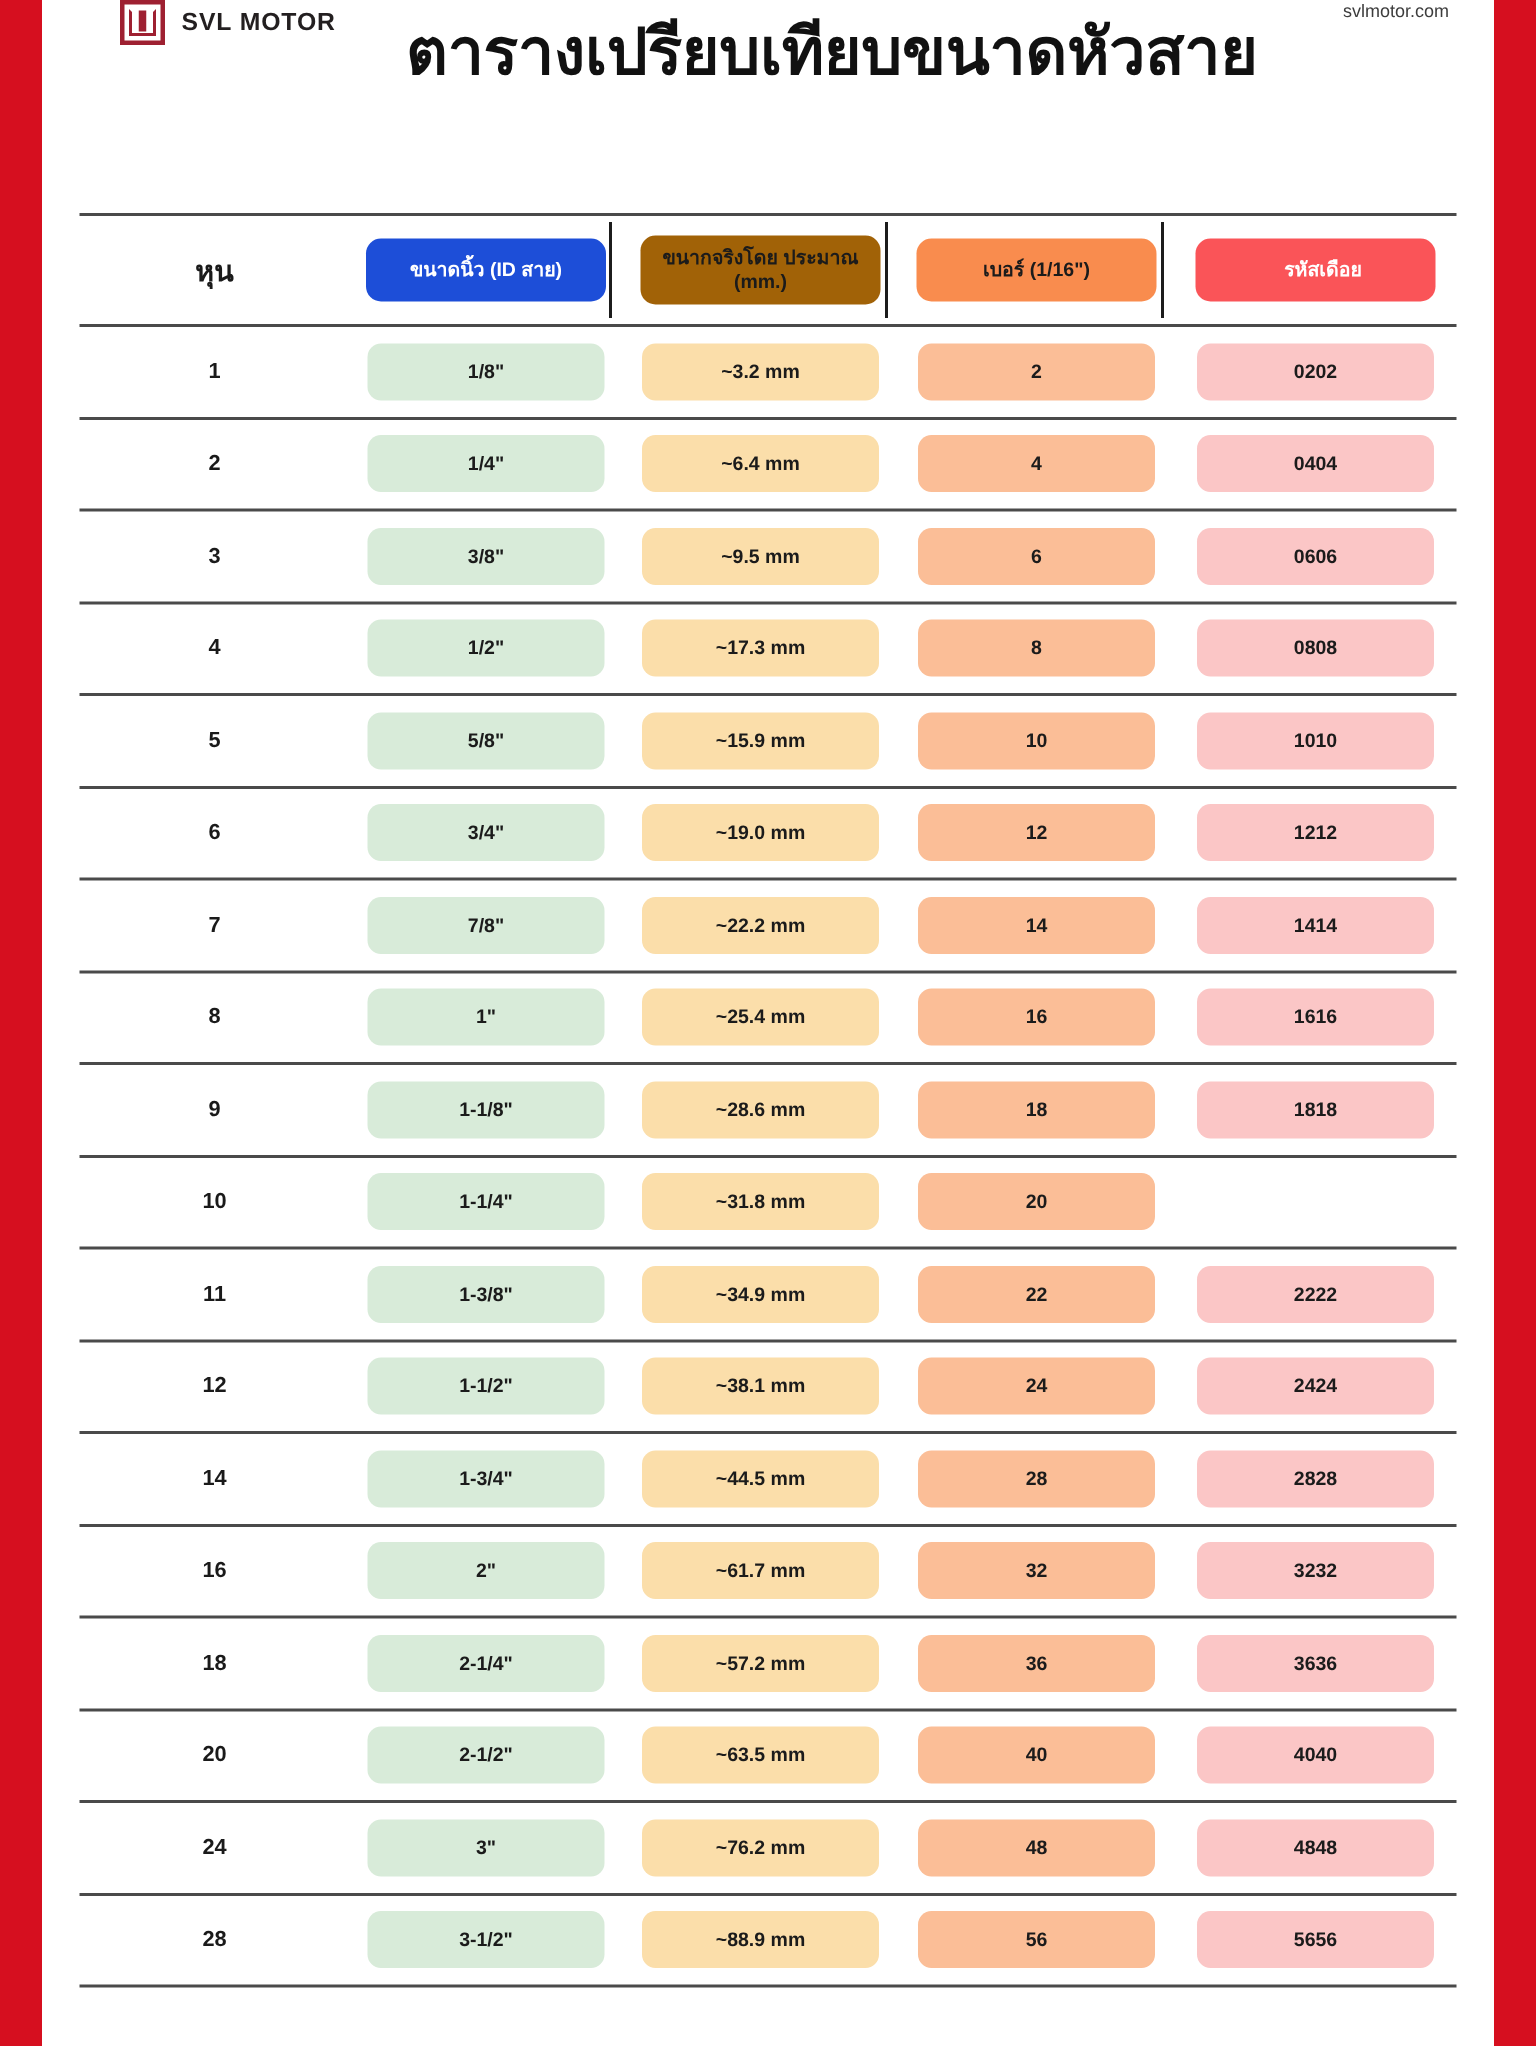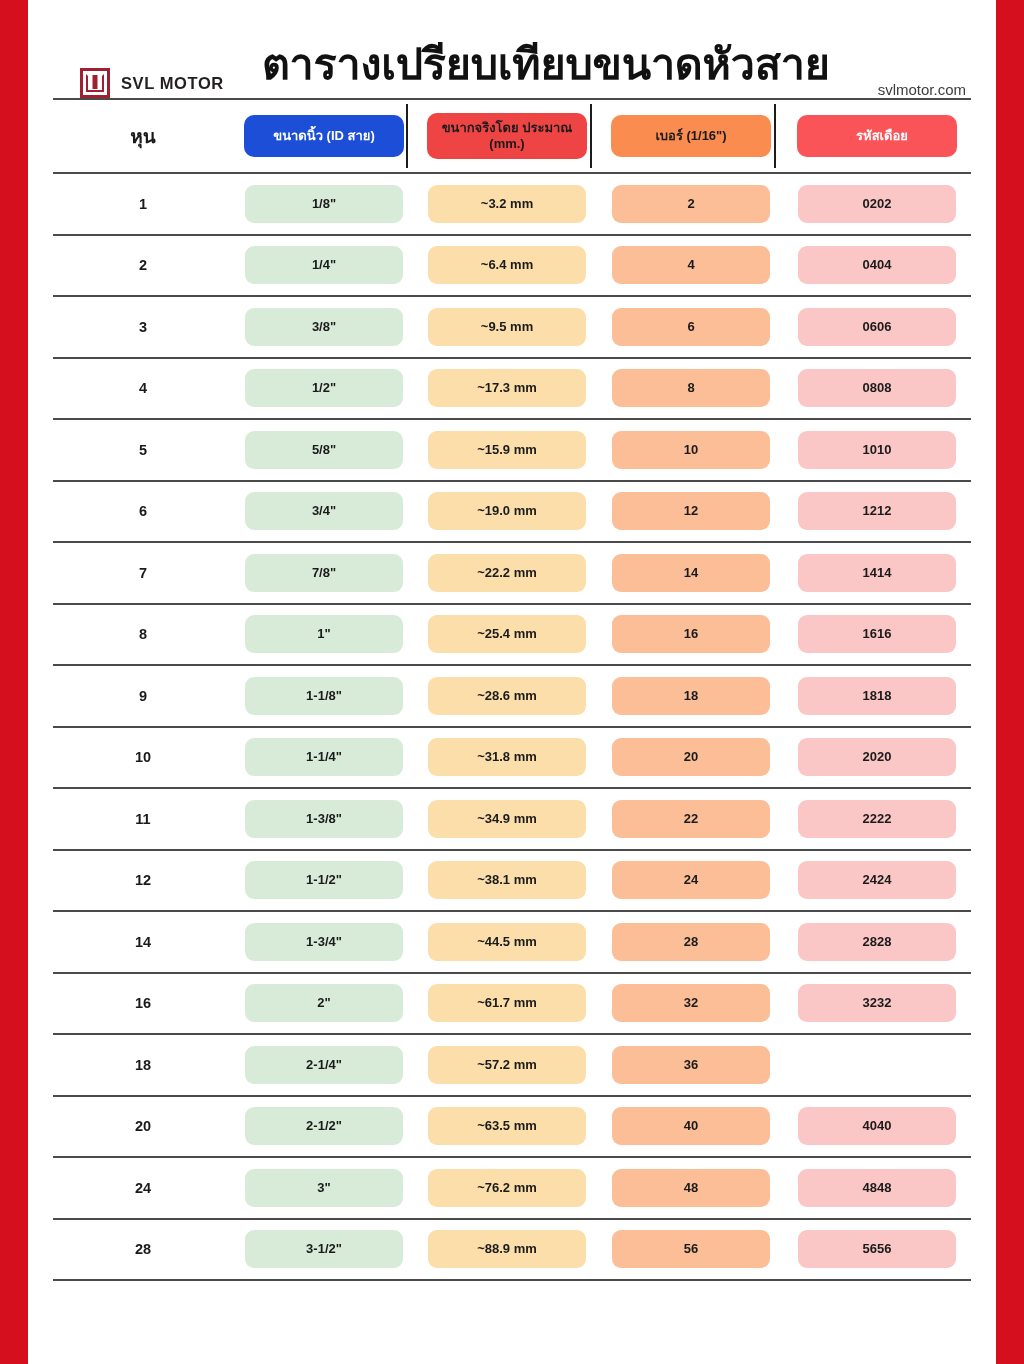--- a/index.html
+++ b/index.html
@@ -16,23 +16,23 @@
   }
   .sheet {
     position: absolute;
     left: 28px; top: 0;
     width: 968px; height: 1364px;
     background: #ffffff;
   }
   
   .header {
     position: relative;
-    height: 98px;
+    height: 142px;
     display: flex;
-    align-items: flex-end;
+    align-items: flex-start;
     padding: 0 8px 0 52px;
   }
   .brand { display: flex; align-items: center; gap: 11px; flex: 0 0 auto; }
   .logo-mark {
     width: 30px; height: 30px;
     border: 3.5px solid #9e2031;
     position: relative;
     background: #ffffff;
   }
   .logo-mark::before {
@@ -62,21 +62,21 @@
     text-align: center;
     font-size: 43px;
     font-weight: 700;
     color: #111111;
     letter-spacing: -0.2px;
     margin-left: -10px;
     font-family: Liberation Serif, serif;
   }
   .site {
     flex: 0 0 auto;
-    font-size: 15px;
+    font-size: 12px;
     color: #3d3d3d;
     padding-right: 22px;
     white-space: nowrap;
   }
   
   .table {
     position: relative;
     margin: 0 25px;
     border-top: 2px solid #4a4a4a;
   }
@@ -132,21 +132,21 @@
   }
   .row.data .pill { width: 158px; height: 38px; }
   .row.head .pill {
     height: 42px;
     font-size: 13px;
     color: #ffffff;
     border-radius: 10px;
     padding: 0 10px;
   }
   .row.head .pill.h-inch { width: 160px; background: #1d4ed8; }
-  .row.head .pill.h-mm   { width: 160px; background: #ef4444; color: #1b1b1b; height: 46px; }
+  .row.head .pill.h-mm   { width: 160px; background: #a16207; color: #1b1b1b; height: 46px; }
   .row.head .pill.h-no   { width: 160px; background: #f98c4e; color: #1b1b1b; }
   .row.head .pill.h-code { width: 160px; background: #fa5458; color: #ffffff; padding-left: 20px; }
 
   .pill.d-inch { background: #d8ebd9; }
   .pill.d-mm   { background: #fbdeaa; }
   .pill.d-no   { background: #fbbe97; }
   .pill.d-code { background: #fbc6c6; }
 </style>
 </head>
 <body>
@@ -321,23 +321,20 @@
             <div class="c-num">10</div>
             <div class="c-cell c-inch">
               <span class="pill d-inch">1-1/4"</span>
             </div>
             <div class="c-cell c-mm">
               <span class="pill d-mm">~31.8 mm</span>
             </div>
             <div class="c-cell c-no">
               <span class="pill d-no">20</span>
             </div>
-            <div class="c-cell c-code">
-              <span class="pill d-code">2020</span>
-            </div>
           </div>
           <div class="row data">
             <div class="c-num">11</div>
             <div class="c-cell c-inch">
               <span class="pill d-inch">1-3/8"</span>
             </div>
             <div class="c-cell c-mm">
               <span class="pill d-mm">~34.9 mm</span>
             </div>
             <div class="c-cell c-no">
@@ -395,20 +392,23 @@
           <div class="row data">
             <div class="c-num">18</div>
             <div class="c-cell c-inch">
               <span class="pill d-inch">2-1/4"</span>
             </div>
             <div class="c-cell c-mm">
               <span class="pill d-mm">~57.2 mm</span>
             </div>
             <div class="c-cell c-no">
               <span class="pill d-no">36</span>
+            </div>
+            <div class="c-cell c-code">
+              <span class="pill d-code">3636</span>
             </div>
           </div>
           <div class="row data">
             <div class="c-num">20</div>
             <div class="c-cell c-inch">
               <span class="pill d-inch">2-1/2"</span>
             </div>
             <div class="c-cell c-mm">
               <span class="pill d-mm">~63.5 mm</span>
             </div>

